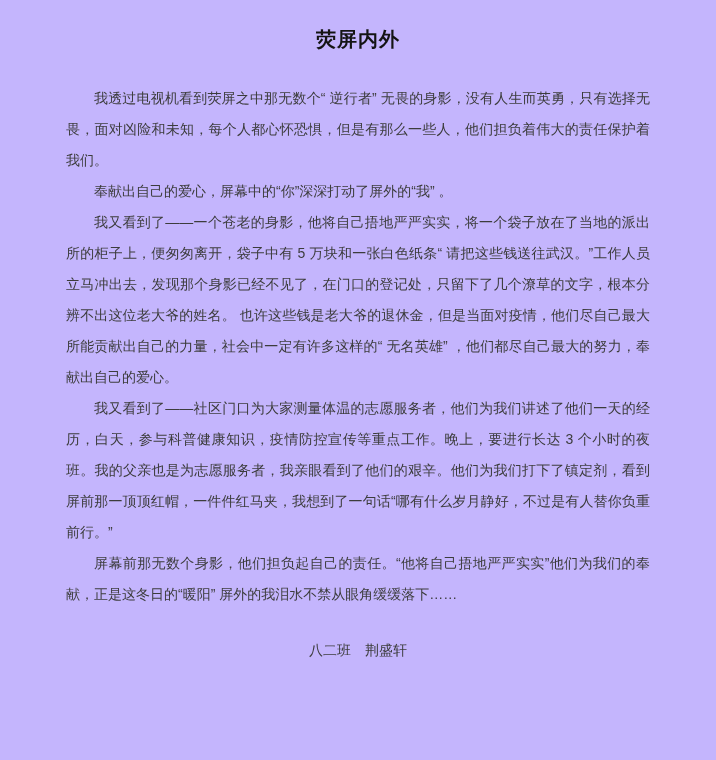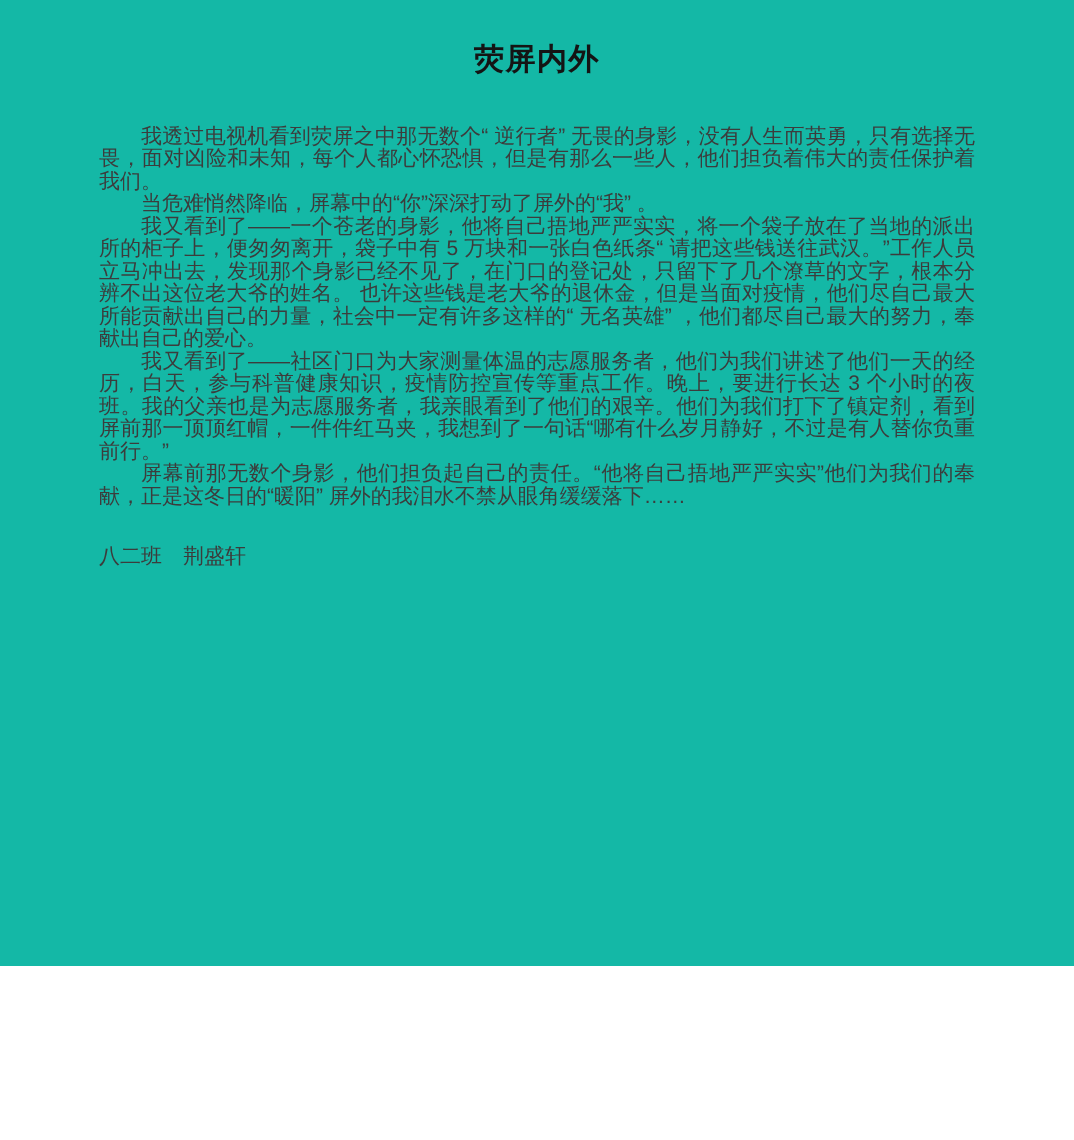--- a/index.html
+++ b/index.html
@@ -9,56 +9,56 @@
   }
   body {
     width: 716px;
     height: 760px;
     overflow: hidden;
     font-family: "Liberation Sans", sans-serif;
   }
   .page {
     box-sizing: border-box;
     width: 716px;
-    height: 644px;
+    height: 760px;
     padding: 20px 66px 0 66px;
-    background: #14b8a6;
+    background: #c4b5fd;
   }
   .title {
     margin: 6px 0 30px 0;
     text-align: center;
     font-size: 20px;
     font-weight: bold;
     color: #141414;
     letter-spacing: 1px;
   }
   .para {
     margin: 0;
     font-size: 14px;
-    line-height: 15px;
+    line-height: 31px;
     color: #3c3c3c;
     text-indent: 2em;
     text-align: justify;
     word-break: break-all;
   }
   .signature {
     margin-top: 25px;
     text-indent: 0;
-    text-align: left;
+    text-align: center;
   }
 </style>
 </head>
 <body>
 
 <div class="page">
   <h1 class="title">荧屏内外</h1>
 
   <p class="para">我透过电视机看到荧屏之中那无数个“ 逆行者”  无畏的身影，没有人生而英勇，只有选择无畏，面对凶险和未知，每个人都心怀恐惧，但是有那么一些人，他们担负着伟大的责任保护着我们。</p>
 
-  <p class="para">当危难悄然降临，屏幕中的“你”深深打动了屏外的“我” 。</p>
+  <p class="para">奉献出自己的爱心，屏幕中的“你”深深打动了屏外的“我” 。</p>
 
 
   <p class="para">我又看到了——一个苍老的身影，他将自己捂地严严实实，将一个袋子放在了当地的派出所的柜子上，便匆匆离开，袋子中有 5 万块和一张白色纸条“ 请把这些钱送往武汉。”工作人员立马冲出去，发现那个身影已经不见了，在门口的登记处，只留下了几个潦草的文字，根本分辨不出这位老大爷的姓名。 也许这些钱是老大爷的退休金，但是当面对疫情，他们尽自己最大所能贡献出自己的力量，社会中一定有许多这样的“ 无名英雄” ，他们都尽自己最大的努力，奉献出自己的爱心。</p>
 
   <p class="para">我又看到了——社区门口为大家测量体温的志愿服务者，他们为我们讲述了他们一天的经历，白天，参与科普健康知识，疫情防控宣传等重点工作。晚上，要进行长达 3 个小时的夜班。我的父亲也是为志愿服务者，我亲眼看到了他们的艰辛。他们为我们打下了镇定剂，看到屏前那一顶顶红帽，一件件红马夹，我想到了一句话“哪有什么岁月静好，不过是有人替你负重前行。”</p>
 
   <p class="para">屏幕前那无数个身影，他们担负起自己的责任。“他将自己捂地严严实实”他们为我们的奉献，正是这冬日的“暖阳”  屏外的我泪水不禁从眼角缓缓落下……</p>
 
   <p class="para signature">八二班　荆盛轩</p>
 </div>

